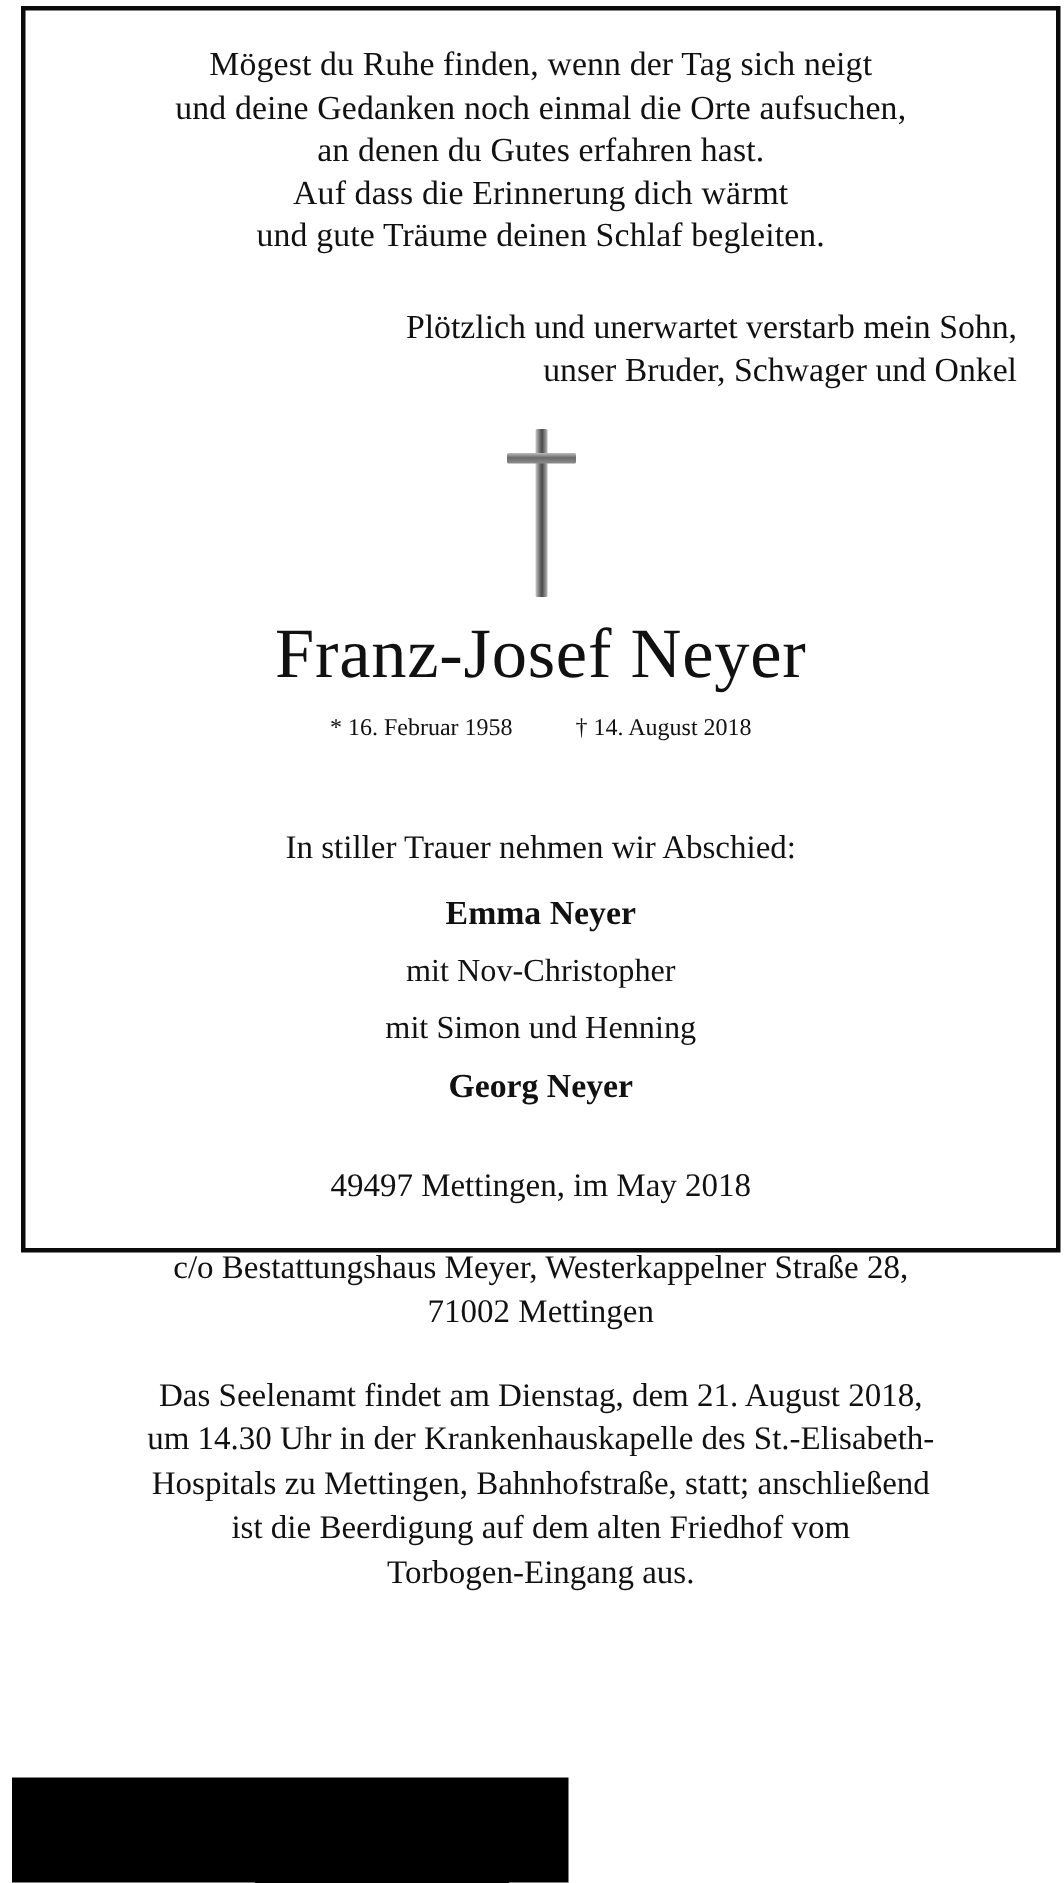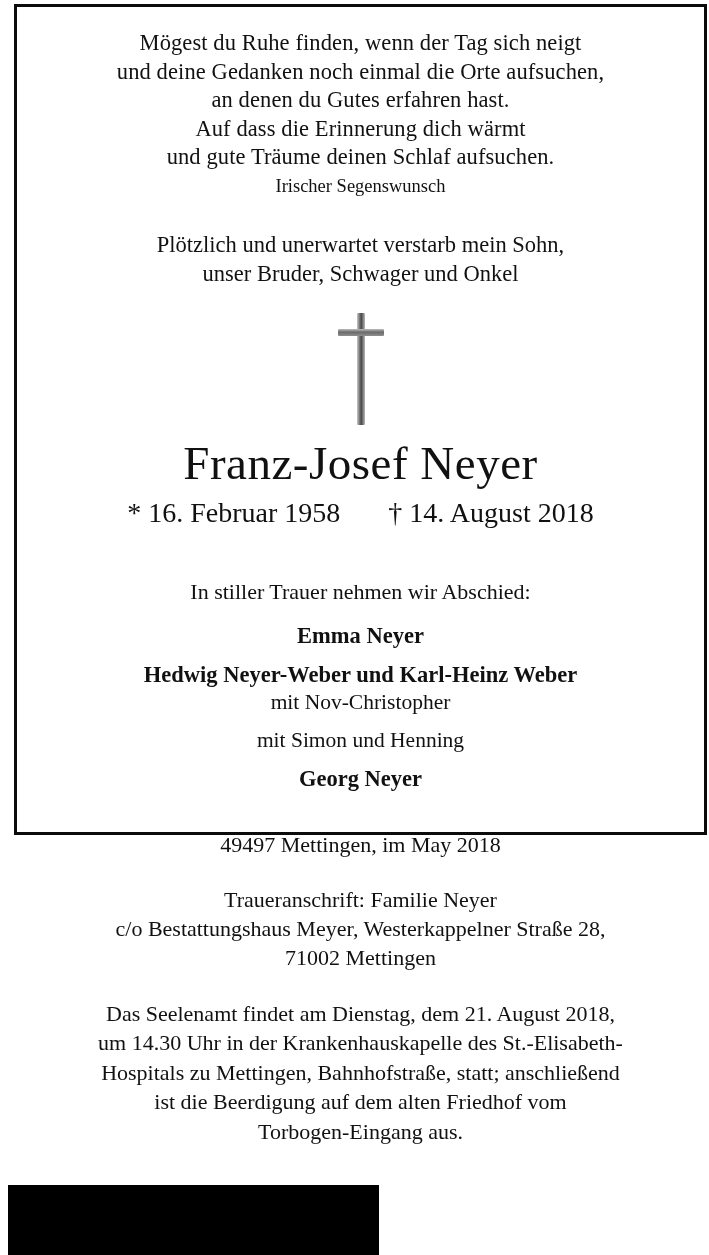--- a/index.html
+++ b/index.html
@@ -56,20 +56,21 @@
     line-height: 26px;
     margin-top: 1px;
   }
   .announce {
     font-size: 22.5px;
     line-height: 29px;
     margin-top: 31px;
   }
   .announce .line {
     display: block;
+    text-align: right;
   }
   .cross-wrap {
     margin-top: 22px;
     height: 118px;
     display: flex;
     align-items: center;
     justify-content: center;
   }
   .cross {
     position: relative;
@@ -95,21 +96,21 @@
     border-radius: 1px;
   }
   .name {
     font-size: 47px;
     line-height: 54px;
     letter-spacing: 0.5px;
     margin-top: 8px;
     white-space: nowrap;
   }
   .dates {
-    font-size: 28px;
+    font-size: 16px;
     line-height: 30px;
     margin-top: 8px;
     white-space: nowrap;
   }
   .dates .sep {
     display: inline-block;
     width: 34px;
   }
   .mourn-intro {
     font-size: 22px;
@@ -181,24 +182,23 @@
 <div class="page">
 
   <div class="frame">
     <div class="inner">
 
       <div class="poem">
         <span class="line">Mögest du Ruhe finden, wenn der Tag sich neigt</span>
         <span class="line">und deine Gedanken noch einmal die Orte aufsuchen,</span>
         <span class="line">an denen du Gutes erfahren hast.</span>
         <span class="line">Auf dass die Erinnerung dich wärmt</span>
-        <span class="line">und gute Träume deinen Schlaf aufsuchen.</span>
-      </div>
-
-      <div class="attrib">Irischer Segenswunsch</div>
+        <span class="line">und gute Träume deinen Schlaf begleiten.</span>
+      </div>
+
 
       <div class="announce">
         <span class="line">Plötzlich und unerwartet verstarb mein Sohn,</span>
         <span class="line">unser Bruder, Schwager und Onkel</span>
       </div>
 
       <div class="cross-wrap">
         <div class="cross">
           <div class="v"></div>
           <div class="h"></div>
@@ -215,35 +215,33 @@
         <span>14. August 2018</span>
       </div>
 
       <div class="mourn-intro">In stiller Trauer nehmen wir Abschied:</div>
 
       <div class="mourners">
         <div class="mourner">
           <span class="primary">Emma Neyer</span>
         </div>
         <div class="mourner">
-          <span class="primary">Hedwig Neyer-Weber und Karl-Heinz Weber</span>
           <span class="secondary">mit Nov-Christopher</span>
         </div>
         <div class="mourner">
           <span class="secondary">mit Simon und Henning</span>
         </div>
         <div class="mourner">
           <span class="primary">Georg Neyer</span>
         </div>
       </div>
 
       <div class="place-date">49497 Mettingen, im May 2018</div>
 
       <div class="address">
-        <span class="line">Traueranschrift: Familie Neyer</span>
         <span class="line">c/o Bestattungshaus Meyer, Westerkappelner Straße 28,</span>
         <span class="line">71002 Mettingen</span>
       </div>
 
       <div class="service">
         <span class="line">Das Seelenamt findet am Dienstag, dem 21. August 2018,</span>
         <span class="line">um 14.30 Uhr in der Krankenhauskapelle des St.-Elisabeth-</span>
         <span class="line">Hospitals zu Mettingen, Bahnhofstraße, statt; anschließend</span>
         <span class="line">ist die Beerdigung auf dem alten Friedhof vom</span>
         <span class="line">Torbogen-Eingang aus.</span>

